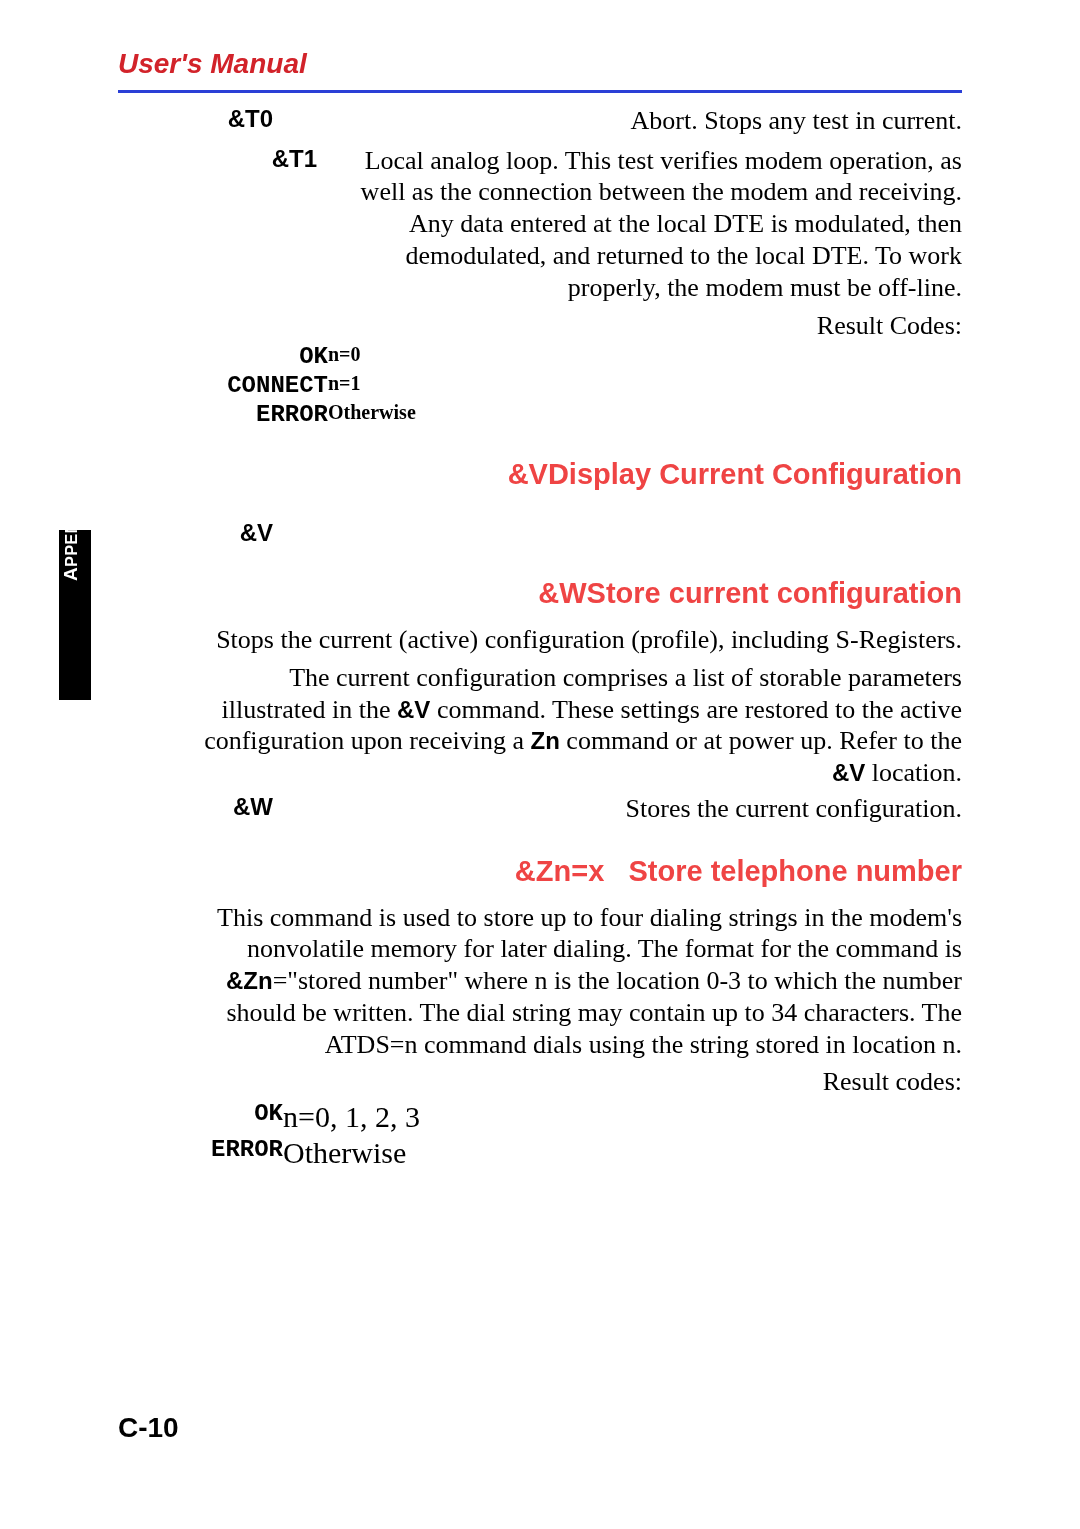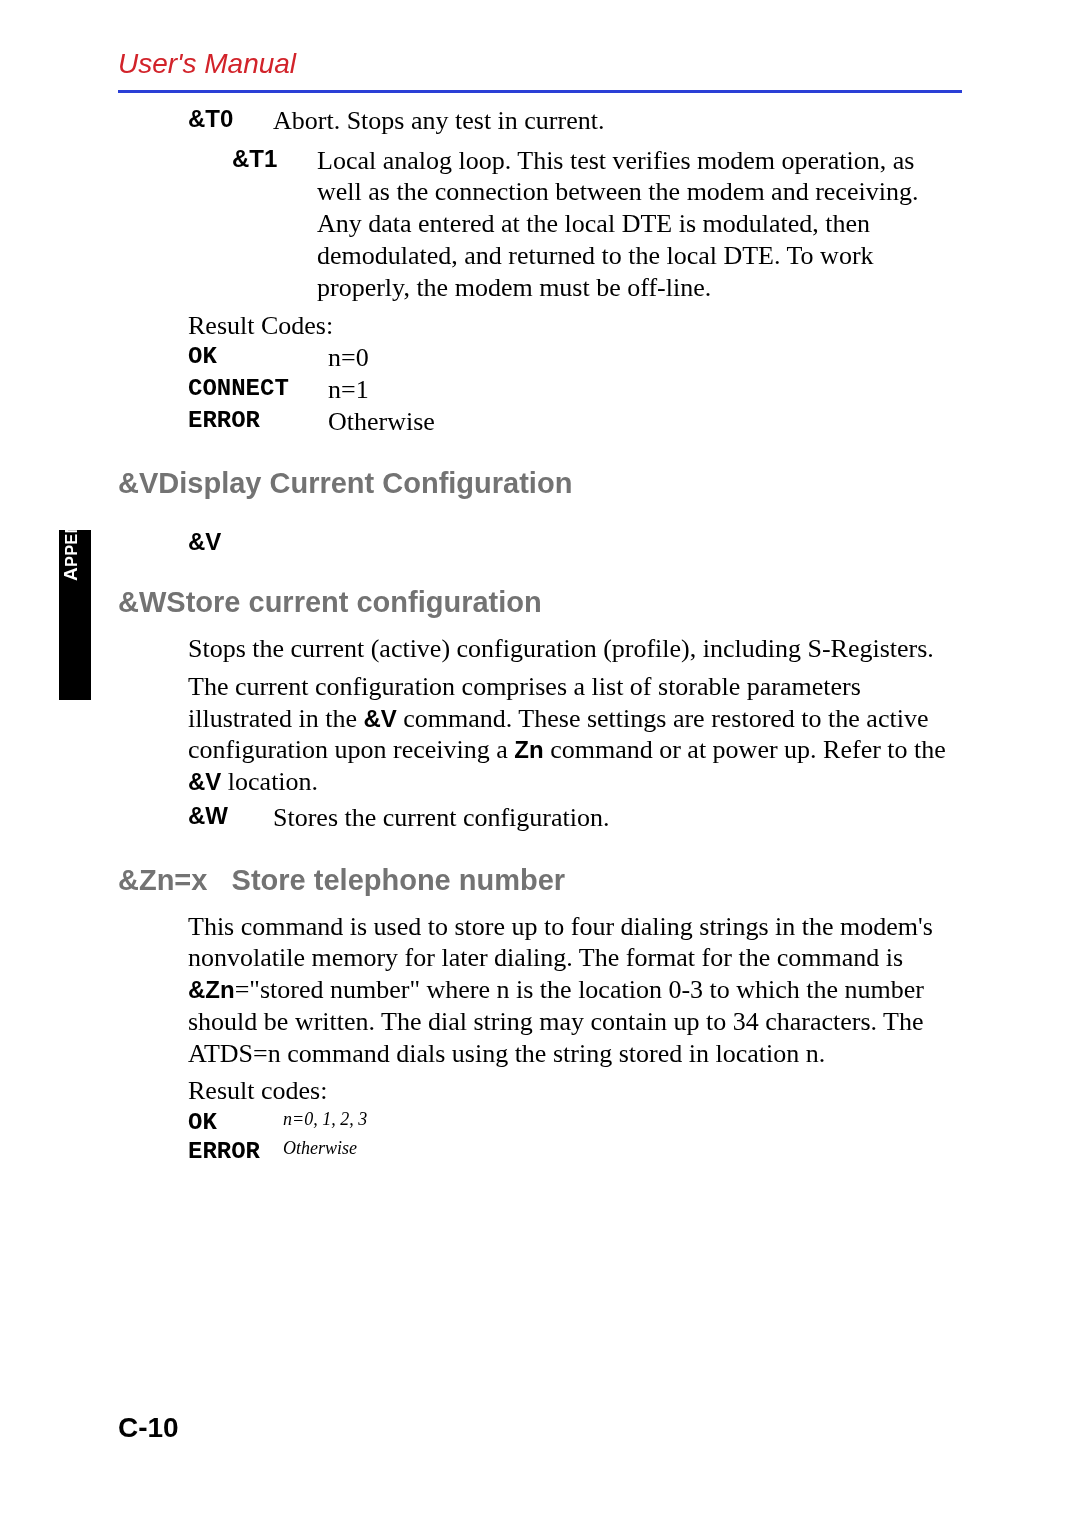--- a/index.html
+++ b/index.html
@@ -12,21 +12,21 @@
     color: #000;
   }
   .header-bar {
     position: absolute;
     top: 48px;
     left: 118px;
     right: 118px;
   }
   .header-title {
     font-family: Arial, Helvetica, sans-serif;
-    font-weight: normal;
+    font-weight: bold;
     font-style: italic;
     color: #d2232a;
     font-size: 28px;
     padding-bottom: 6px;
   }
   .header-rule {
     height: 3px;
     background: #2a3fd6;
     width: 100%;
     margin-top: 4px;
@@ -52,20 +52,21 @@
     letter-spacing: 0.5px;
     width: 170px;
     text-align: center;
   }
   .tab-appendix-text span { font-variant: small-caps; }
   .content {
     position: absolute;
     top: 105px;
     left: 118px;
     right: 118px;
+    text-align: right;
   }
   .row {
     display: flex;
     margin-bottom: 4px;
   }
   .cmd-col {
     flex: 0 0 85px;
     font-family: Arial, Helvetica, sans-serif;
     font-weight: bold;
     font-size: 24px;
@@ -89,45 +90,45 @@
     margin-top: 8px;
   }
   .rc-row { display: flex; margin-top: 2px; }
   .rc-code {
     flex: 0 0 140px;
     font-family: "Courier New", Courier, monospace;
     font-weight: bold;
     font-size: 24px;
   }
   .rc-val {
-    font-size: 26px;
+    font-size: 20px;
+    font-weight: bold;
   }
   .section-h {
     font-family: Arial, Helvetica, sans-serif;
     font-weight: bold;
-    color: #737373;
+    color: #ef4444;
     font-size: 29px;
     margin-top: 30px;
     margin-bottom: 14px;
   }
   .inline-bold {
     font-family: Arial, Helvetica, sans-serif;
     font-weight: bold;
     font-size: 24px;
   }
   .zn-row { display: flex; margin-top: 2px; }
   .zn-code {
     flex: 0 0 95px;
     font-family: "Courier New", Courier, monospace;
     font-weight: bold;
     font-size: 24px;
   }
   .zn-val {
-    font-size: 18px;
-    font-style: italic;
+    font-size: 30px;
   }
   .page-num {
     position: absolute;
     left: 118px;
     bottom: 85px;
     font-family: Arial, Helvetica, sans-serif;
     font-weight: bold;
     font-size: 28px;
   }
 </style>

